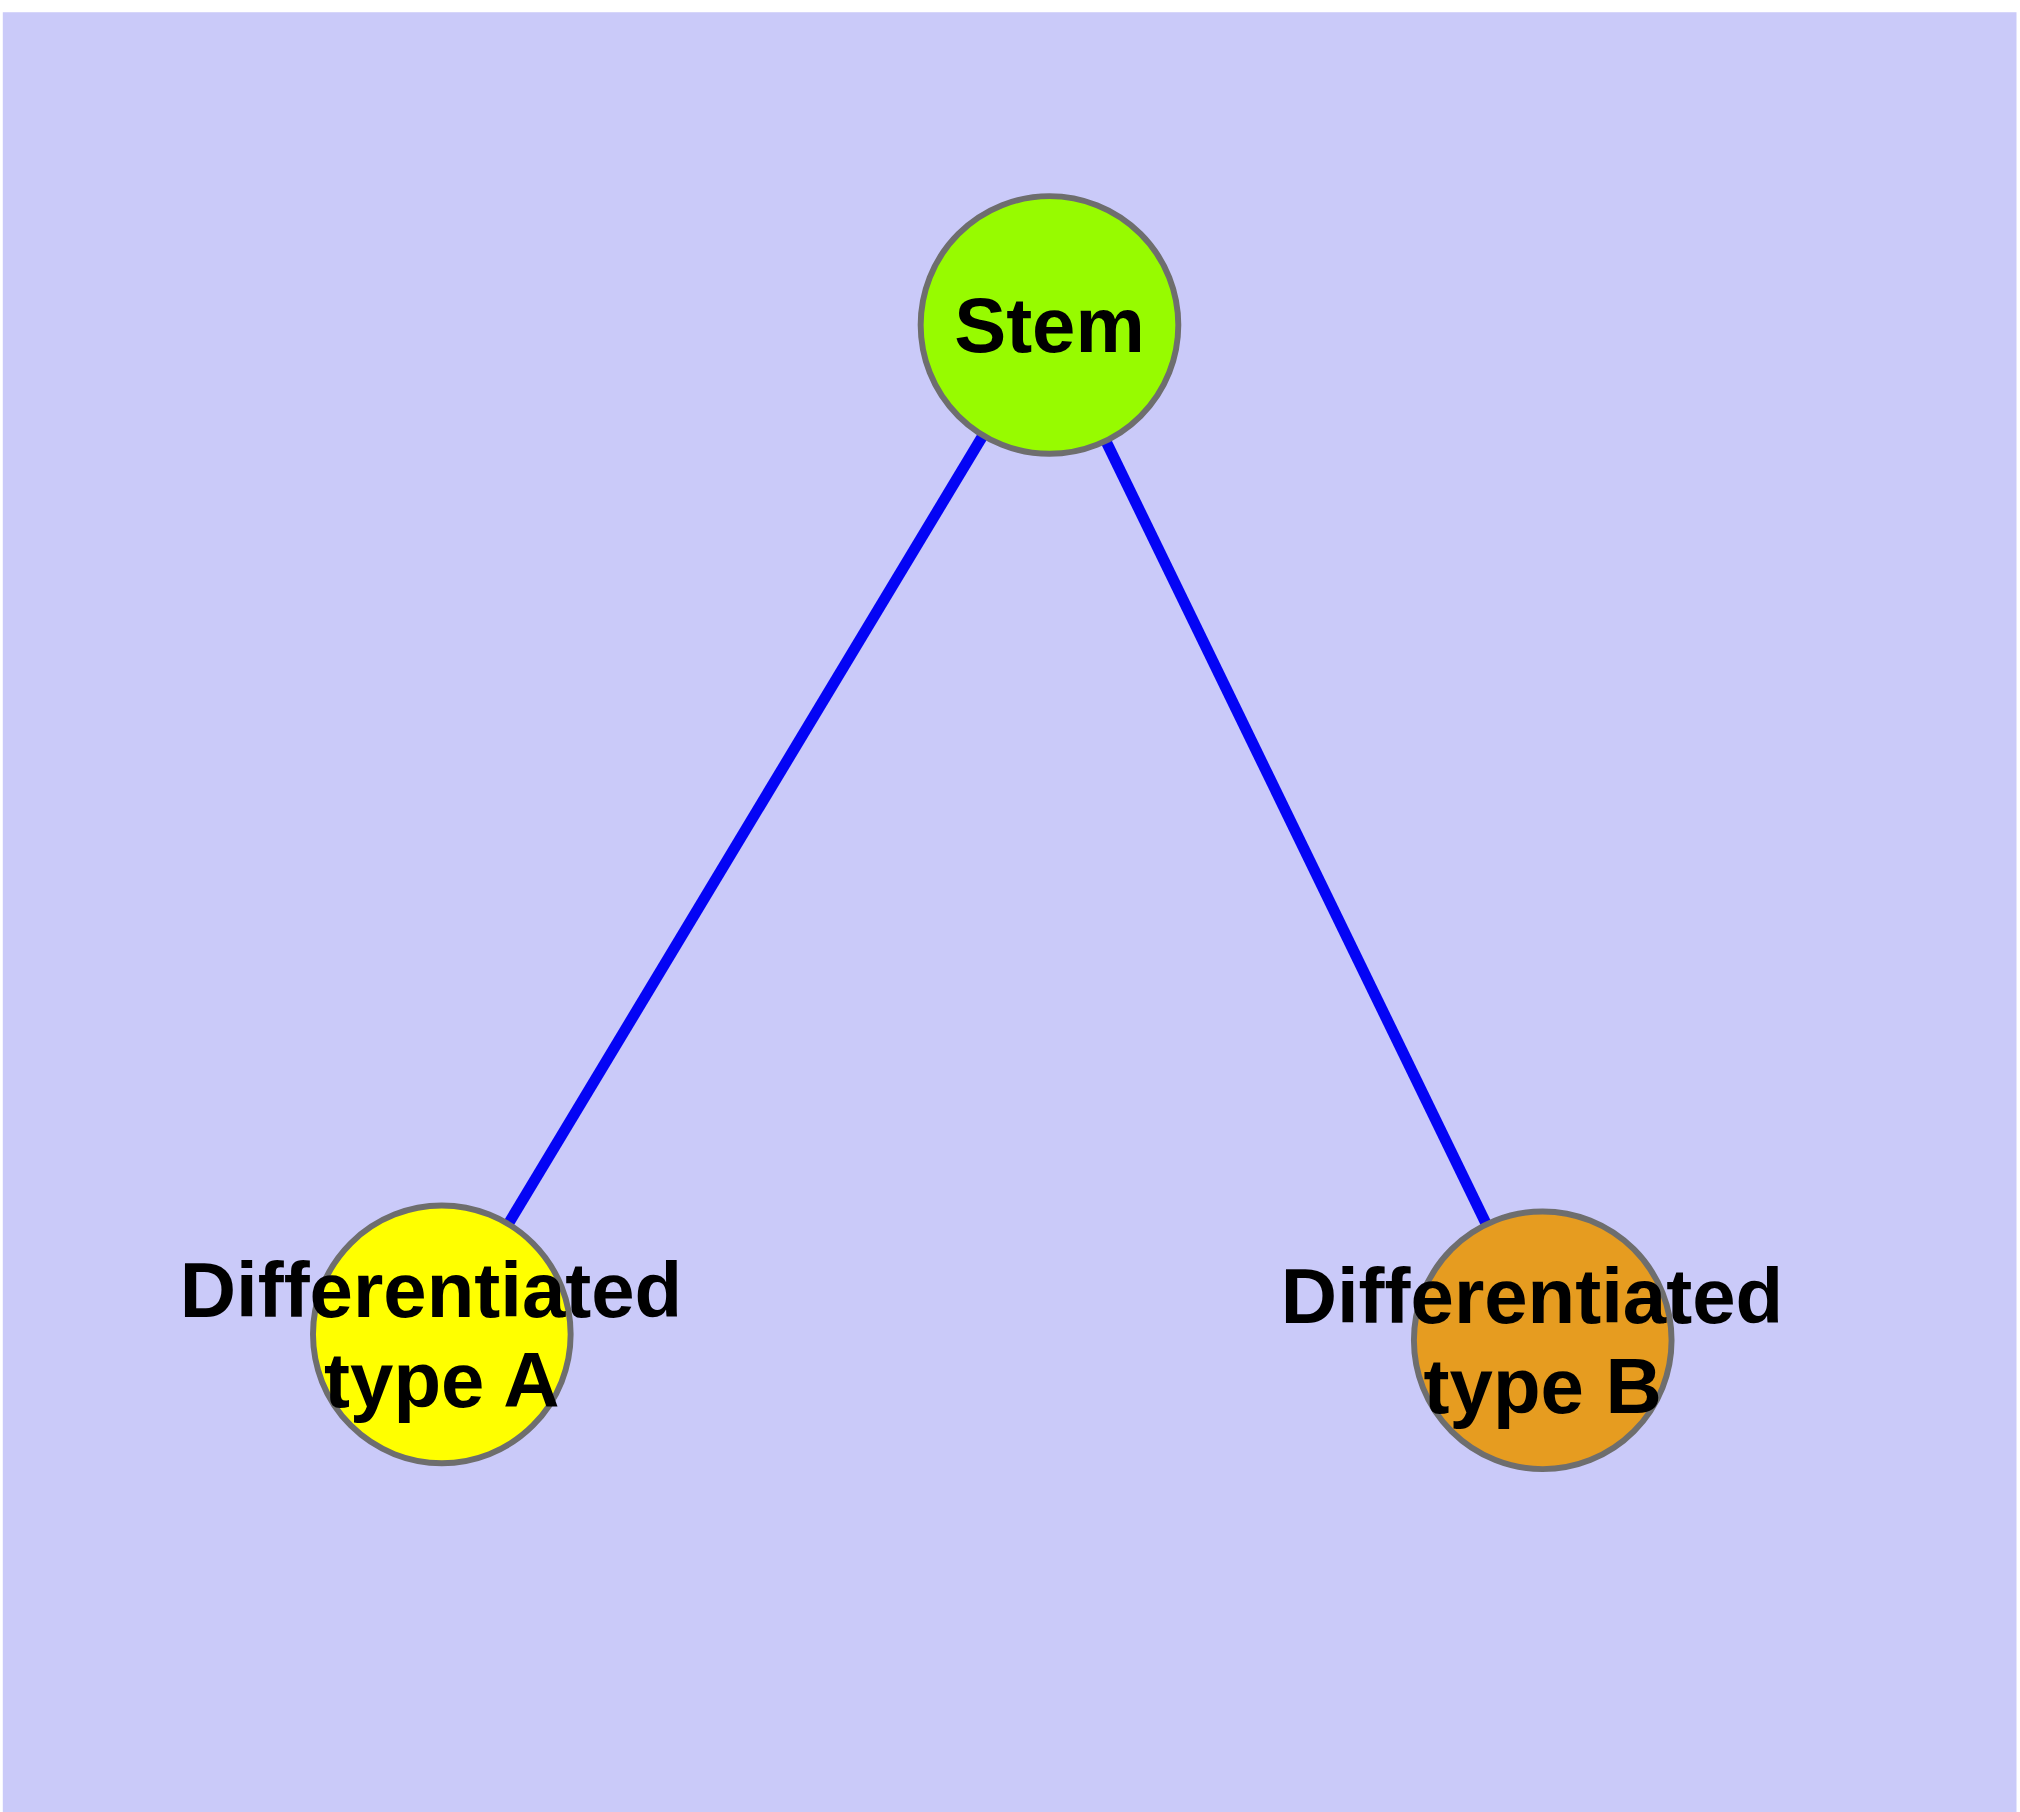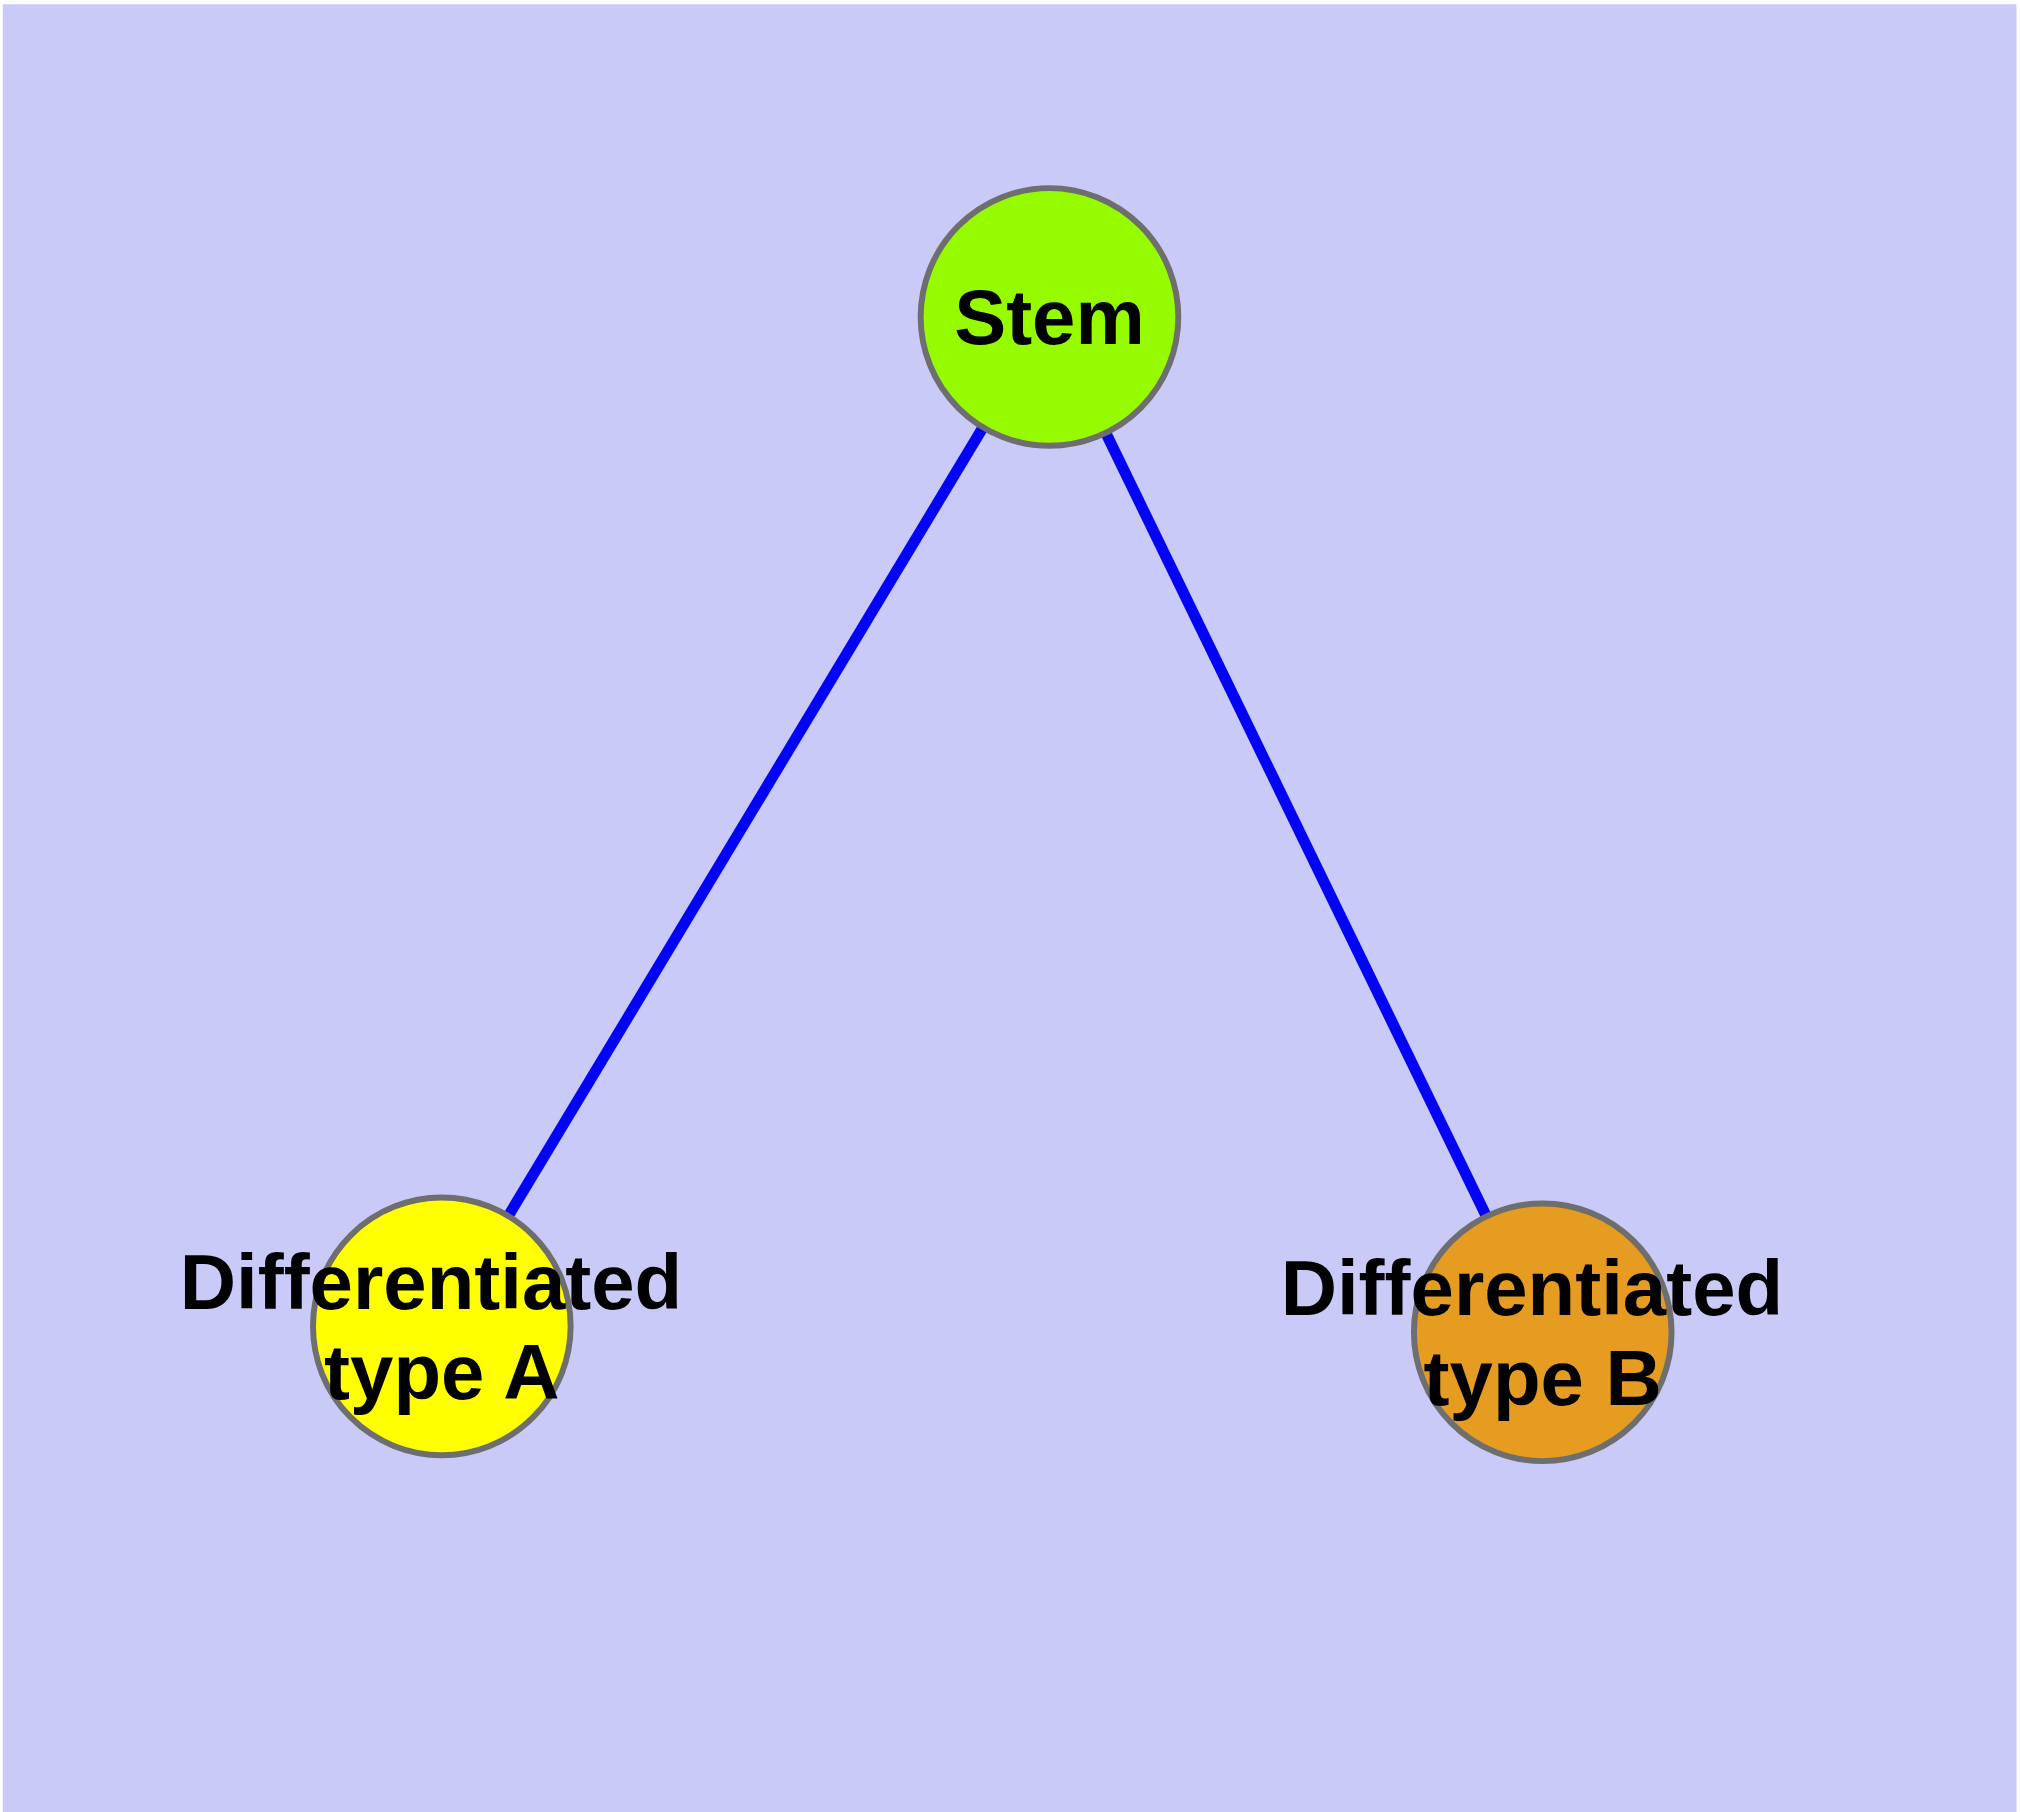--- a/index.html
+++ b/index.html
@@ -8,20 +8,21 @@
     background: #ffffff;
     width: 2021px;
     height: 1812px;
     overflow: hidden;
     font-family: "Liberation Sans", sans-serif;
   }
   .stage {
     position: relative;
     width: 2021px;
     height: 1516px;
+    margin-top: 8px;
   }
   svg.graph {
     position: absolute;
     top: 0;
     left: 0;
     display: block;
   }
   .node-label {
     font-family: "Liberation Sans", "DejaVu Sans", sans-serif;
     font-weight: bold;

